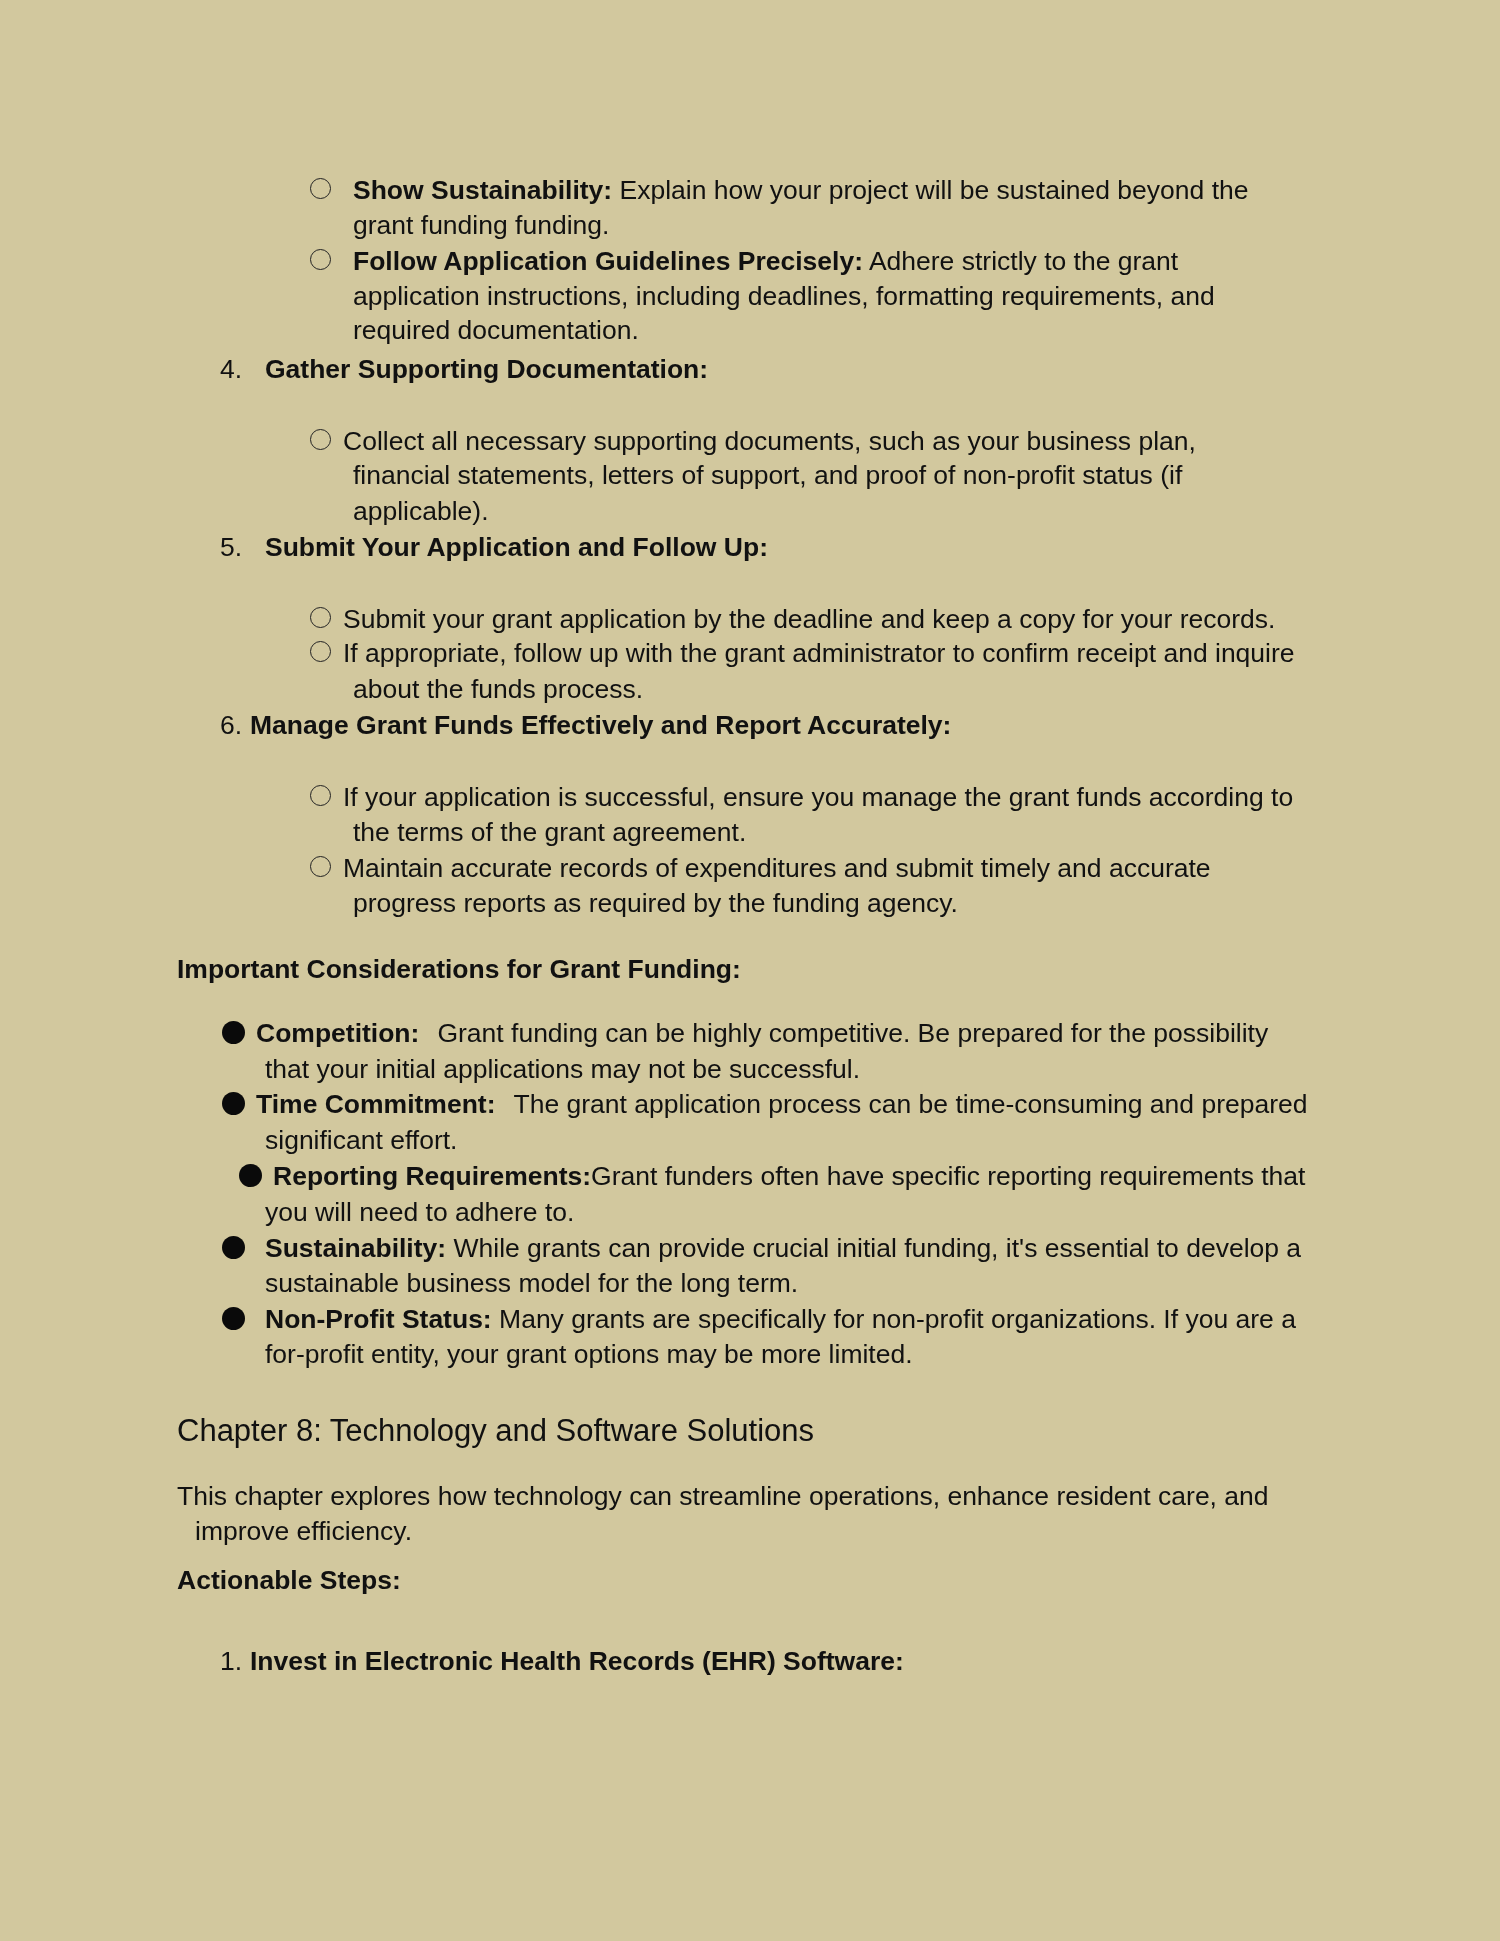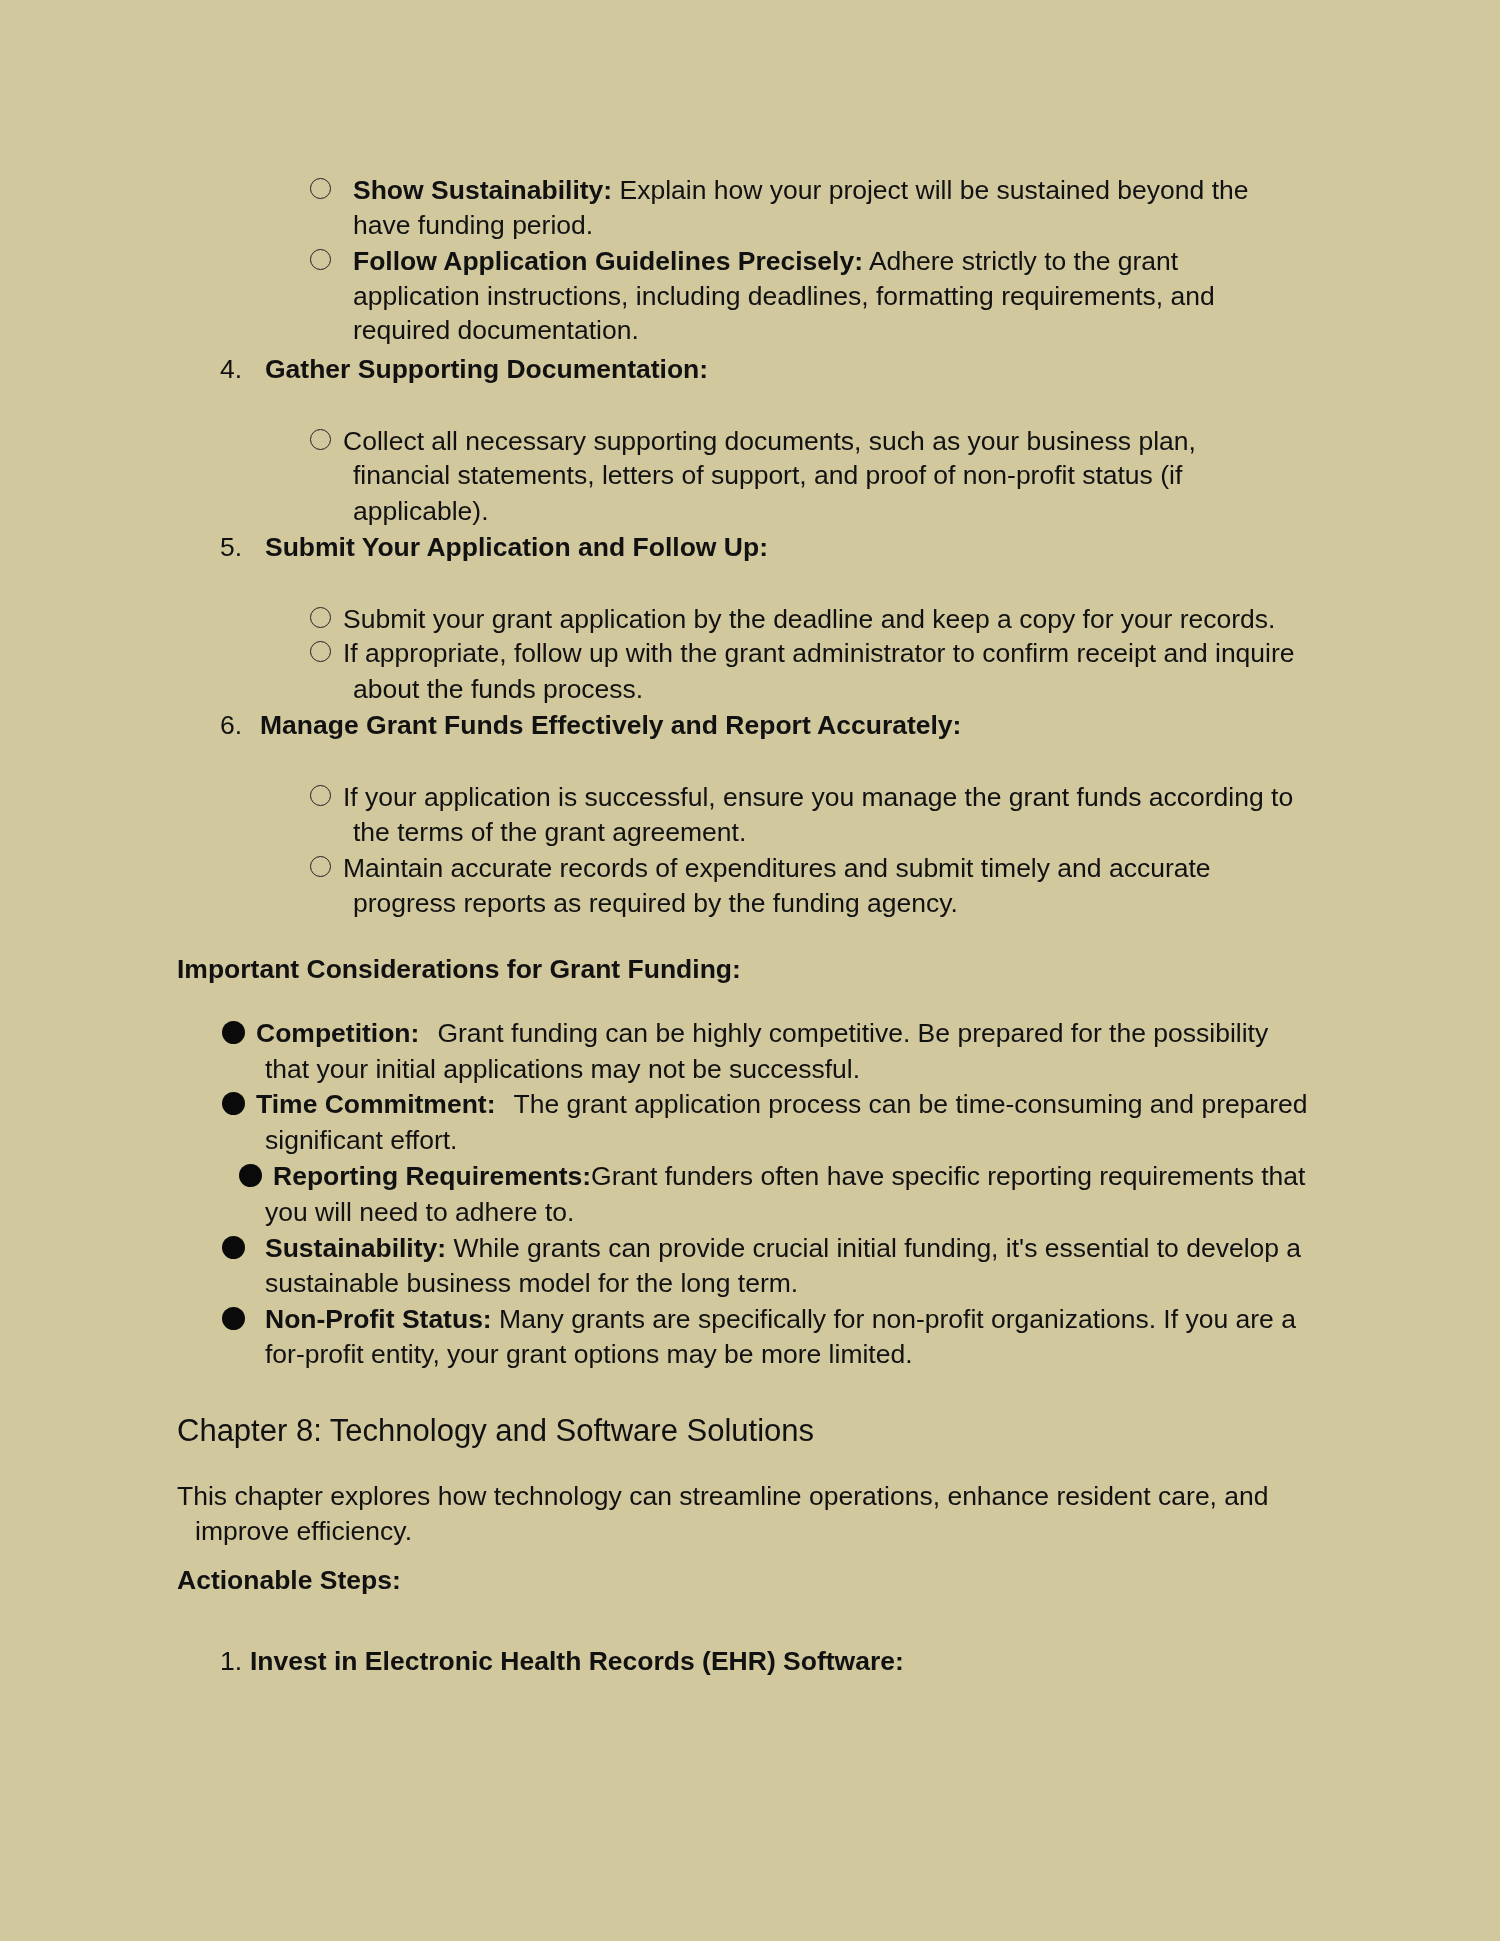--- a/index.html
+++ b/index.html
@@ -38,21 +38,21 @@
     width: 23px; height: 23px;
     background: #0a0a0a;
     border-radius: 50%;
   }
 </style>
 </head>
 <body>
 
 <div class="circ" style="left:310px; top:178px;"></div>
 <div class="ln" style="left:353px; top:173px;"><span class="b">Show Sustainability:</span><span> Explain how your project will be sustained beyond the</span></div>
-<div class="ln" style="left:353px; top:208px;">have funding period.</div>
+<div class="ln" style="left:353px; top:208px;">grant funding funding.</div>
 
 <div class="circ" style="left:310px; top:249px;"></div>
 <div class="ln" style="left:353px; top:244px;"><span class="b">Follow Application Guidelines Precisely:</span><span> Adhere strictly to the grant</span></div>
 <div class="ln" style="left:353px; top:279px;">application instructions, including deadlines, formatting requirements, and</div>
 <div class="ln" style="left:353px; top:313px;">required documentation.</div>
 
 <div class="ln" style="left:220px; top:352px;">4.</div>
 <div class="ln b" style="left:265px; top:352px;">Gather Supporting Documentation:</div>
 <div class="circ" style="left:310px; top:429px;"></div>
 <div class="ln" style="left:343px; top:424px;">Collect all necessary supporting documents, such as your business plan,</div>
@@ -61,21 +61,21 @@
 
 <div class="ln" style="left:220px; top:530px;">5.</div>
 <div class="ln b" style="left:265px; top:530px;">Submit Your Application and Follow Up:</div>
 <div class="circ" style="left:310px; top:607px;"></div>
 <div class="ln" style="left:343px; top:602px;">Submit your grant application by the deadline and keep a copy for your records.</div>
 <div class="circ" style="left:310px; top:641px;"></div>
 <div class="ln" style="left:343px; top:636px;">If appropriate, follow up with the grant administrator to confirm receipt and inquire</div>
 <div class="ln" style="left:353px; top:672px;">about the funds process.</div>
 
 <div class="ln" style="left:220px; top:708px;">6.</div>
-<div class="ln b" style="left:260px; top:708px;text-align:right;">Manage Grant Funds Effectively and Report Accurately:</div>
+<div class="ln b" style="left:250px; top:708px;text-align:right;">Manage Grant Funds Effectively and Report Accurately:</div>
 <div class="circ" style="left:310px; top:785px;"></div>
 <div class="ln" style="left:343px; top:780px;">If your application is successful, ensure you manage the grant funds according to</div>
 <div class="ln" style="left:353px; top:815px;">the terms of the grant agreement.</div>
 <div class="circ" style="left:310px; top:856px;"></div>
 <div class="ln" style="left:343px; top:851px;">Maintain accurate records of expenditures and submit timely and accurate</div>
 <div class="ln" style="left:353px; top:886px;">progress reports as required by the funding agency.</div>
 
 <div class="ln b" style="left:177px; top:952px;">Important Considerations for Grant Funding:</div>
 
 <div class="dot" style="left:222px; top:1021px;"></div>

